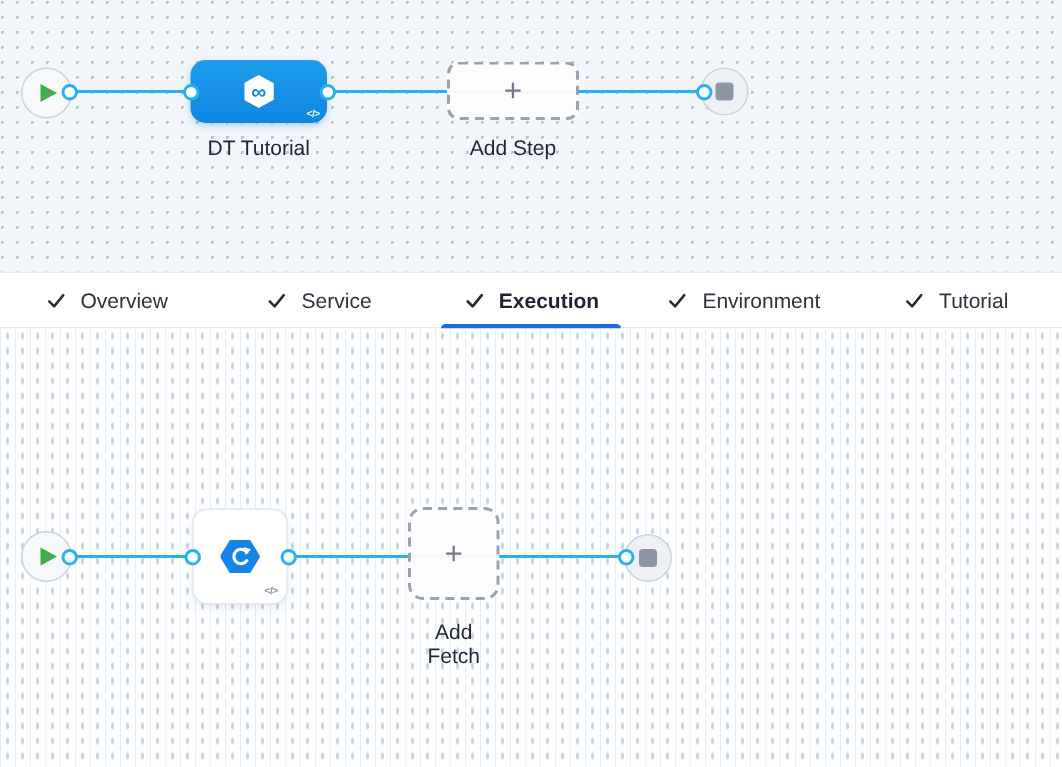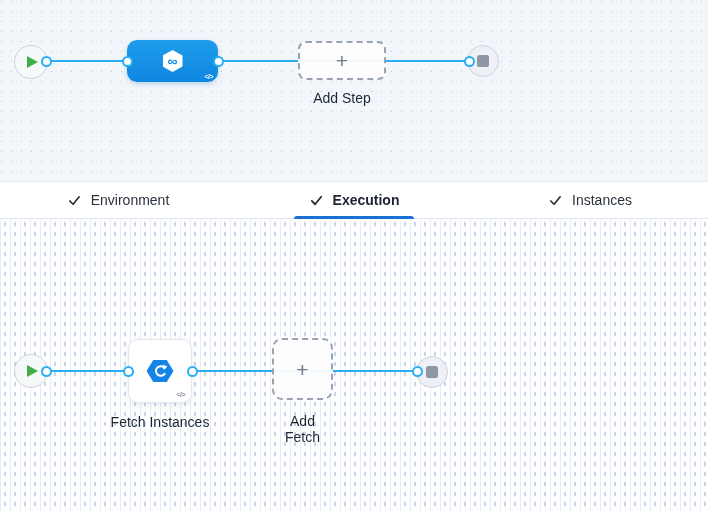--- a/index.html
+++ b/index.html
@@ -81,50 +81,63 @@
   <div class="ring" style="left:41px; top:56px;"></div>
 
   <div class="stage-node">
     <div class="hex-white">
       <span class="infinity">∞</span>
     </div>
     <span class="code-chip">&lt;/&gt;</span>
   </div>
   <div class="ring" style="left:122px; top:56px;"></div>
   <div class="ring" style="left:213px; top:56px;"></div>
+  <div class="node-label" style="left:127px; top:90px; width:91px;">DT Tutorial</div>
 
   <div class="add-box add-stage-box">
     <span class="plus">+</span>
   </div>
   <div class="node-label" style="left:298px; top:90px; width:88px;">Add Step</div>
 
   <div class="ring" style="left:464px; top:56px;"></div>
   <div class="terminal end" style="left:467px; top:45px;">
     <div class="stop-sq"></div>
   </div>
 </div>
 
 <div class="tabbar">
   <div class="tab">
     <svg width="15" height="15" viewBox="0 0 16 16">
         <polyline points="3,8.5 6.5,12 13,4" fill="none" stroke="#212b36" stroke-width="1.7" stroke-linecap="round" stroke-linejoin="round"></polyline>
       </svg>
-    <span>Environment</span>
+    <span>Overview</span>
+  </div>
+  <div class="tab">
+    <svg width="15" height="15" viewBox="0 0 16 16">
+        <polyline points="3,8.5 6.5,12 13,4" fill="none" stroke="#212b36" stroke-width="1.7" stroke-linecap="round" stroke-linejoin="round"></polyline>
+      </svg>
+    <span>Service</span>
   </div>
   <div class="tab active">
     <svg width="15" height="15" viewBox="0 0 16 16">
         <polyline points="3,8.5 6.5,12 13,4" fill="none" stroke="#212b36" stroke-width="1.9" stroke-linecap="round" stroke-linejoin="round"></polyline>
       </svg>
     <span>Execution</span>
   </div>
   <div class="tab">
     <svg width="15" height="15" viewBox="0 0 16 16">
         <polyline points="3,8.5 6.5,12 13,4" fill="none" stroke="#212b36" stroke-width="1.7" stroke-linecap="round" stroke-linejoin="round"></polyline>
       </svg>
-    <span>Instances</span>
+    <span>Environment</span>
+  </div>
+  <div class="tab">
+    <svg width="15" height="15" viewBox="0 0 16 16">
+        <polyline points="3,8.5 6.5,12 13,4" fill="none" stroke="#212b36" stroke-width="1.7" stroke-linecap="round" stroke-linejoin="round"></polyline>
+      </svg>
+    <span>Tutorial</span>
   </div>
 </div>
 
 <div class="canvas canvas-bottom">
   <div class="edge-line" style="left:46px; top:151px; width:372px;"></div>
 
   <div class="terminal start" style="left:14px; top:135px;">
     <div class="play-tri"></div>
   </div>
   <div class="ring" style="left:41px; top:147px;"></div>
@@ -133,21 +146,20 @@
     <div class="hex-blue">
       <svg width="16" height="16" viewBox="0 0 16 16">
         <path d="M12.6 10.8 A4.8 4.8 0 1 1 12.6 5.2" fill="none" stroke="#ffffff" stroke-width="2.1" stroke-linecap="round"></path>
         <polygon points="10.6,1.6 15.4,3.4 11.6,6.8" fill="#ffffff"></polygon>
       </svg>
     </div>
     <span class="code-chip">&lt;/&gt;</span>
   </div>
   <div class="ring" style="left:123px; top:147px;"></div>
   <div class="ring" style="left:187px; top:147px;"></div>
-  <div class="node-label" style="left:90px; top:195px; width:140px;">Fetch Instances</div>
 
   <div class="add-box add-step-box">
     <span class="plus">+</span>
   </div>
   <div class="node-label" style="left:272px; top:194px; width:61px;">Add Fetch</div>
 
   <div class="ring" style="left:412px; top:147px;"></div>
   <div class="terminal end" style="left:416px; top:137px;">
     <div class="stop-sq"></div>
   </div>

